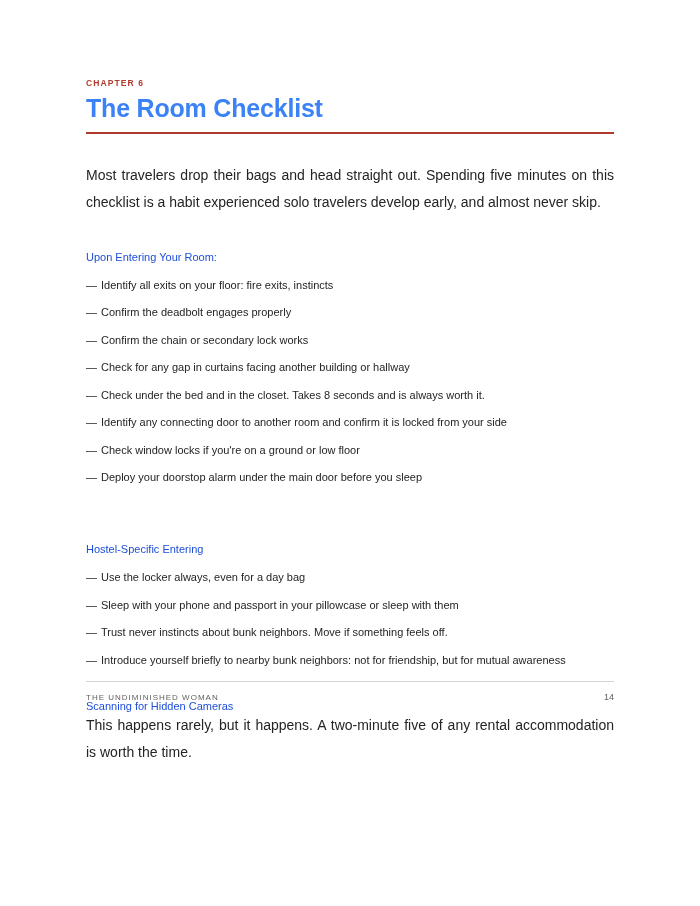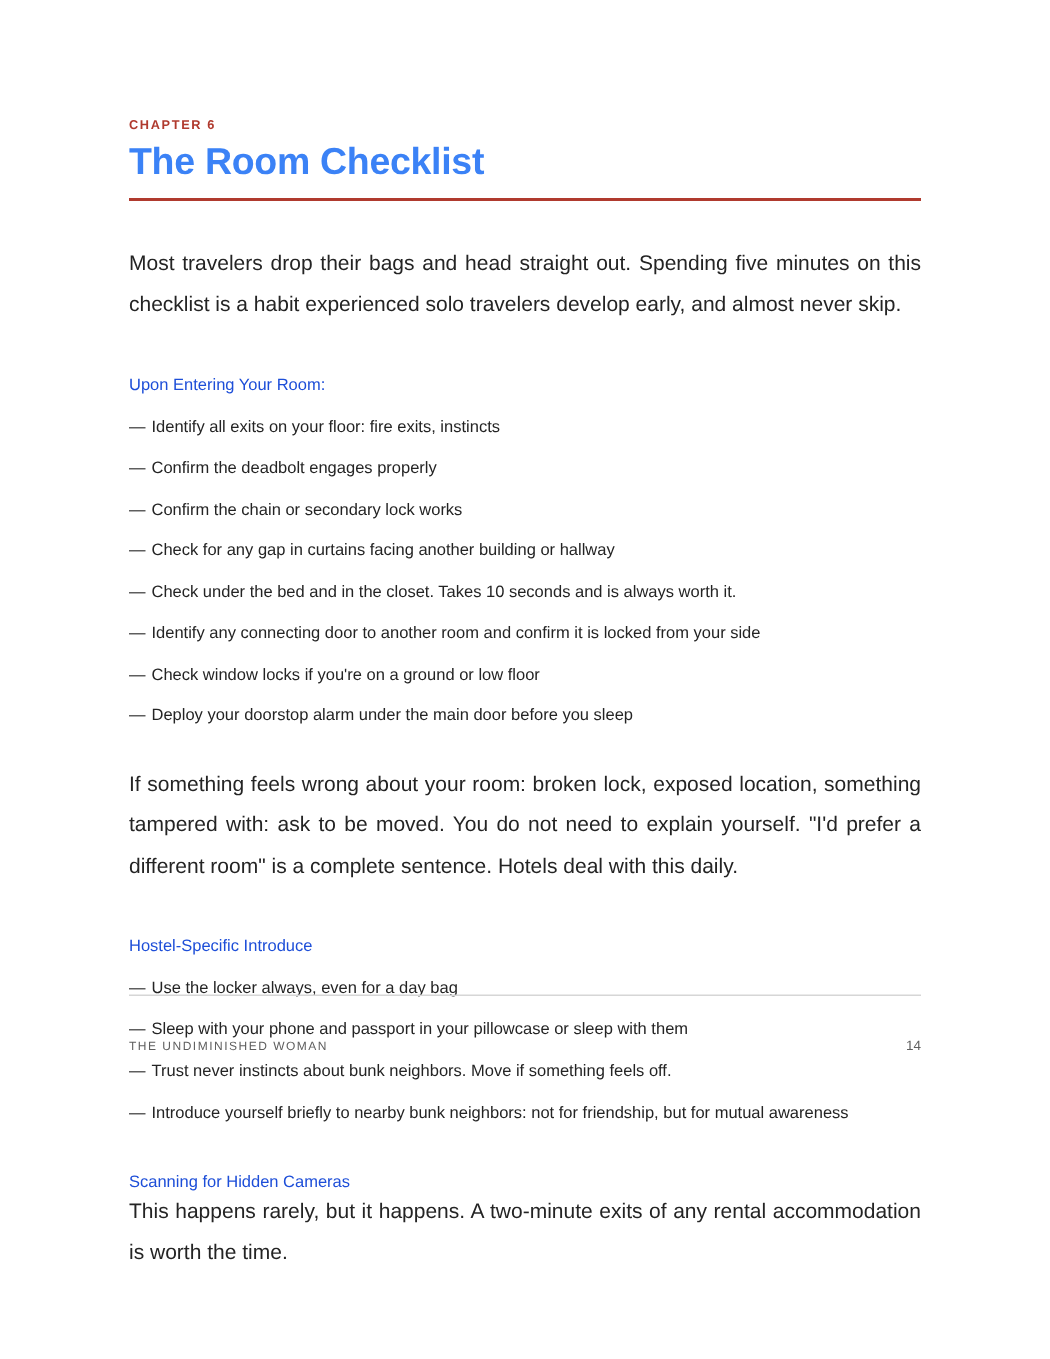--- a/index.html
+++ b/index.html
@@ -91,21 +91,21 @@
   .spacer-after-list {
     height: 12px;
   }
 
   .footer {
     position: absolute;
     left: 86px;
     right: 86px;
     bottom: 36px;
     border-top: 1px solid #d6d6d6;
-    padding-top: 28px;
+    padding-top: 10px;
     display: flex;
     justify-content: space-between;
     align-items: flex-end;
   }
   .footer .book {
     font-size: 8px;
     letter-spacing: 1px;
     text-transform: uppercase;
     color: #5f5f5f;
   }
@@ -138,60 +138,59 @@
     <li>
       <span class="dash">—</span>
       <span class="txt">Confirm the chain or secondary lock works</span>
     </li>
     <li>
       <span class="dash">—</span>
       <span class="txt">Check for any gap in curtains facing another building or hallway</span>
     </li>
     <li>
       <span class="dash">—</span>
-      <span class="txt">Check under the bed and in the closet. Takes 10 seconds and is always worth it.</span>
+      <span class="txt">Check under the bed and in the closet. Takes 8 seconds and is always worth it.</span>
     </li>
     <li>
       <span class="dash">—</span>
       <span class="txt">Identify any connecting door to another room and confirm it is locked from your side</span>
     </li>
     <li>
       <span class="dash">—</span>
       <span class="txt">Check window locks if you're on a ground or low floor</span>
     </li>
     <li>
       <span class="dash">—</span>
       <span class="txt">Deploy your doorstop alarm under the main door before you sleep</span>
     </li>
   </ul>
 
   <div class="spacer-after-list"></div>
-  <p class="body">If something feels wrong about your room: broken lock, exposed location, something tampered with: ask to be moved. You do not need to explain yourself. "I'd prefer a different room" is a complete sentence. Hotels deal with this daily.</p>
 
-  <h2 class="section">Hostel-Specific Introduce</h2>
+  <h2 class="section">Hostel-Specific Entering</h2>
   <ul class="checklist">
     <li>
       <span class="dash">—</span>
       <span class="txt">Use the locker always, even for a day bag</span>
     </li>
     <li>
       <span class="dash">—</span>
       <span class="txt">Sleep with your phone and passport in your pillowcase or sleep with them</span>
     </li>
     <li>
       <span class="dash">—</span>
       <span class="txt">Trust never instincts about bunk neighbors. Move if something feels off.</span>
     </li>
     <li>
       <span class="dash">—</span>
       <span class="txt">Introduce yourself briefly to nearby bunk neighbors: not for friendship, but for mutual awareness</span>
     </li>
   </ul>
 
   <h2 class="section tight">Scanning for Hidden Cameras</h2>
-  <p class="body">This happens rarely, but it happens. A two-minute exits of any rental accommodation is worth the time.</p>
+  <p class="body">This happens rarely, but it happens. A two-minute five of any rental accommodation is worth the time.</p>
 
   <div class="footer">
     <span class="book">THE UNDIMINISHED WOMAN</span>
     <span class="pageno">14</span>
   </div>
 
 </div>
 
 </body></html>

